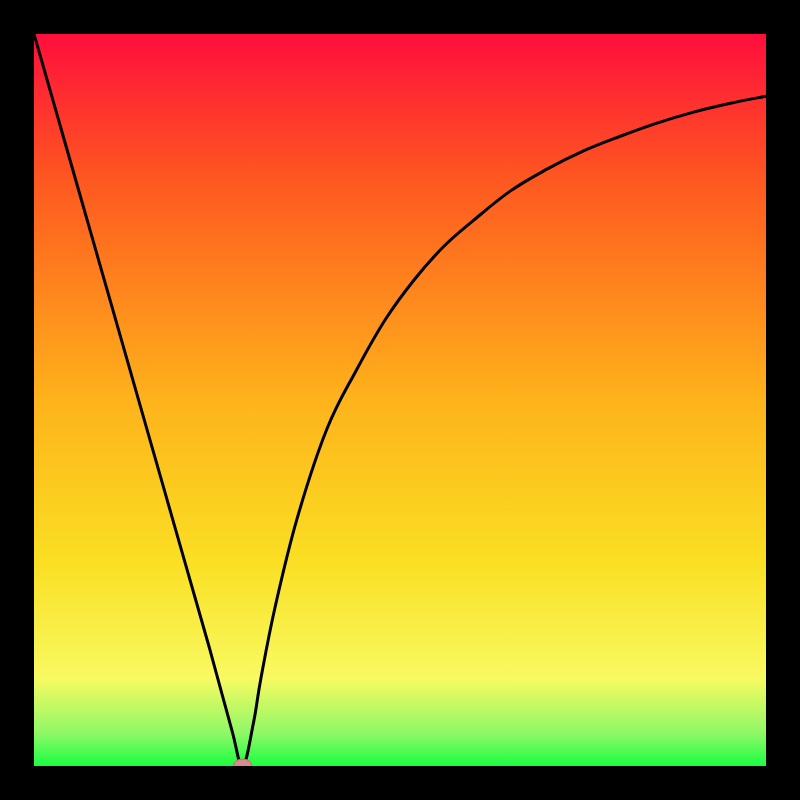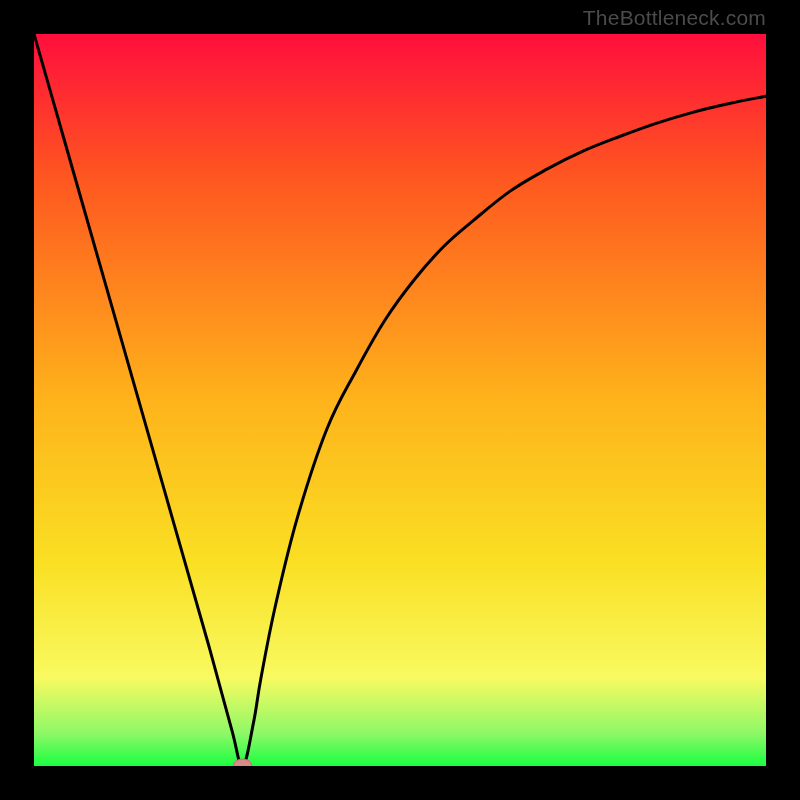--- a/index.html
+++ b/index.html
@@ -33,21 +33,20 @@
     font-size: 21px;
     font-weight: 500;
     letter-spacing: 0.2px;
   }
   svg { display: block; }
 </style>
 </head>
 <body>
 
 <div class="frame">
-  <div class="watermark">TheBottleneck.com</div>
   <div class="plot-area">
     <svg id="chart-svg" width="732" height="732" viewBox="0 0 732 732" preserveAspectRatio="none">
         <defs>
           <linearGradient id="bg-grad" x1="0" y1="0" x2="0" y2="1">
             <stop offset="0%" stop-color="#ff0e3c"></stop>
             <stop offset="20%" stop-color="#fe5820"></stop>
             <stop offset="50%" stop-color="#feb31b"></stop>
             <stop offset="72%" stop-color="#fadf23"></stop>
             <stop offset="88%" stop-color="#f8fa61"></stop>
             <stop offset="95.5%" stop-color="#8ff867"></stop>

